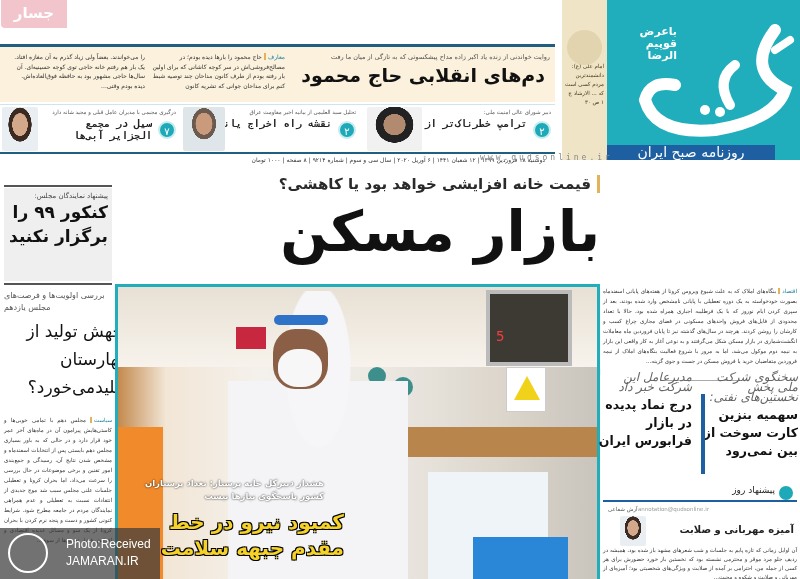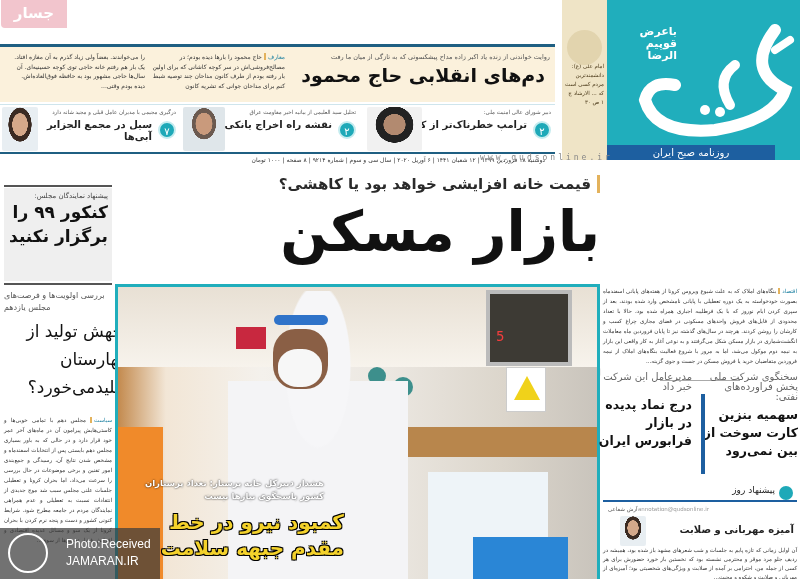--- a/index.html
+++ b/index.html
@@ -3,37 +3,37 @@
 <meta charset="utf-8">
 <style>
   * { box-sizing: border-box; margin: 0; padding: 0; }
   body { width: 800px; height: 579px; overflow: hidden; background: #fff; font-family: "DejaVu Sans", sans-serif; position: relative; direction: rtl; }
   .abs { position: absolute; }
 
   
   .logo-block { left: 607px; top: 0; width: 193px; height: 160px; background: #20aebc; overflow: hidden; }
   .logo-glyph { position: absolute; left: 18px; top: 10px; width: 170px; height: 140px; }
   .logo-tag { position: absolute; left: 30px; top: 26px; color: #fff; font-size: 11px; font-weight: bold; line-height: 12px; text-align: right; width: 40px; }
-  .logo-strip { position: absolute; left: 0; bottom: 0; width: 168px; height: 15px; background: #1d5fa0; color: #fff; font-size: 10px; text-align: center; line-height: 15px; letter-spacing: 2px; }
+  .logo-strip { position: absolute; left: 0; bottom: 0; width: 168px; height: 15px; background: #1d5fa0; color: #fff; font-size: 14px; text-align: center; line-height: 15px; letter-spacing: 2px; }
   .side-quote { left: 562px; top: 0; width: 45px; height: 160px; background: #efe4c6; font-size: 5.5px; line-height: 9px; color: #4b3a1a; padding: 62px 3px 0 3px; text-align: right; }
   .side-quote .orn { position: absolute; left: 5px; top: 30px; width: 35px; height: 35px; border-radius: 50%; background: #e2d4ae; }
 
   .jesar { left: 1px; top: 0; width: 66px; height: 28px; background: #f2c5cd; color: #fff; font-size: 15px; font-weight: bold; text-align: center; line-height: 26px; border-bottom-left-radius: 4px; }
 
   .top-rule { left: 0; top: 44px; width: 555px; height: 3px; background: #1f5f82; }
   .top-band { left: 0; top: 47px; width: 555px; height: 55px; background: #fbf1dc; }
   .kicker1 { right: 250px; top: 53px; width: 300px; font-size: 6.5px; color: #555; text-align: right; }
   .hed1 { right: 255px; top: 64px; width: 300px; font-size: 19px; font-weight: bold; color: #111; text-align: right; }
   .story-col { font-size: 6px; line-height: 9.5px; color: #333; text-align: right; }
   .tag { color: #1a7fa0; border-left: 2px solid #e3b25c; padding-left: 2px; }
 
   .teaser-band { left: 0; top: 104px; width: 555px; height: 50px; background: #fff; border-top: 1px solid #cfe5ec; border-bottom: 2px solid #1f5f82; }
   .teaser { position: absolute; top: 0; height: 48px; }
   .teaser .kick { font-size: 5.5px; color: #555; text-align: right; }
-  .teaser .hed { font-size: 10px; color: #222; font-weight: bold; text-align: right; line-height: 12px; }
+  .teaser .hed { font-size: 10px; color: #222; font-weight: bold; text-align: right; line-height: 12px; font-family: Liberation Mono, monospace; }
   .teaser .num { position: absolute; width: 18px; height: 18px; border-radius: 50%; background: #1ea9b8; color: #fff; font-size: 10px; text-align: center; line-height: 18px; border: 2px solid #c5ecef; }
   .photo { position: absolute; border-radius: 2px; overflow: hidden; }
   .face { background: radial-gradient(ellipse at 50% 40%, #d4a88a 0 30%, #3a2a22 31% 45%, #e8eef2 46%); }
   .face2 { background: radial-gradient(ellipse at 50% 38%, #c99a7c 0 28%, #6b5a50 29% 40%, #dfe6ea 41%); }
   .face3 { background: radial-gradient(ellipse at 50% 40%, #b28a70 0 28%, #222 29% 48%, #f1f1f1 49%); }
 
   .dateline { left: 0; top: 156px; width: 555px; font-size: 6px; color: #333; text-align: right; padding-right: 10px; }
   .url { left: 480px; top: 153px; width: 132px; font-size: 8px; color: #888; letter-spacing: 3px; direction: ltr; font-family: "DejaVu Sans Mono", monospace; }
 
   
@@ -69,21 +69,21 @@
   .bins { position: absolute; left: 310px; top: 185px; width: 120px; height: 110px; background: #eef4f8; }
   .bin-blue { position: absolute; left: 355px; top: 250px; width: 95px; height: 45px; background: #2a86d6; }
   .cap1 { position: absolute; left: 6px; top: 190px; font-size: 8.5px; color: #fff; font-weight: bold; text-align: right; width: 200px; line-height: 13px; text-shadow: 0 0 2px #000; }
   .cap2 { position: absolute; left: 6px; top: 222px; font-size: 20px; font-weight: 900; color: #f4d22b; text-align: right; width: 220px; line-height: 26px; text-shadow: 1px 1px 0 #000, -1px -1px 0 #000, 1px -1px 0 #000, -1px 1px 0 #000; }
 
   
   .rightcol { left: 600px; top: 284px; width: 200px; height: 295px; }
   .rc-body { position: absolute; left: 3px; top: 2px; width: 194px; font-size: 5.5px; line-height: 10px; color: #333; text-align: justify; }
   .rc-sep { position: absolute; left: 60px; top: 96px; width: 80px; height: 1px; background: #aaa; }
   .rc-sub { position: absolute; top: 88px; width: 95px; }
-  .rc-sub .k { font-size: 10px; color: #666; line-height: 10px; }
+  .rc-sub .k { font-size: 12px; color: #666; line-height: 10px; font-style: italic; }
   .rc-sub .h { font-size: 12.5px; font-weight: bold; color: #111; text-align: right; line-height: 18px; margin-top: 4px; }
   .rc-divider { position: absolute; left: 101px; top: 110px; width: 4px; height: 80px; background: #1d5fa0; }
   .note-head { position: absolute; left: 3px; top: 200px; width: 194px; height: 18px; border-bottom: 2px solid #1d5fa0; }
   .note-title { position: absolute; right: 22px; top: 1px; font-size: 9px; color: #222; }
   .note-icon { position: absolute; right: 4px; top: 2px; width: 14px; height: 14px; border-radius: 50%; background: #1ea9b8; }
   .note-email { position: absolute; left: 38px; top: 222px; font-size: 5.5px; color: #999; direction: ltr; }
   .note-author { position: absolute; left: 8px; top: 222px; font-size: 5.5px; color: #555; }
   .note-photo { position: absolute; left: 20px; top: 232px; width: 26px; height: 30px; }
   .note-hed { position: absolute; right: 6px; top: 240px; font-size: 10px; font-weight: bold; color: #222; }
   .note-body { position: absolute; left: 3px; top: 262px; width: 194px; font-size: 5.5px; line-height: 9px; color: #333; text-align: justify; }
@@ -190,21 +190,21 @@
   <div class="cap2">کمبود نیرو در خط مقدم جبهه سلامت</div>
 </div>
 
 <div class="abs rightcol">
   <div class="rc-body">
     <span class="tag">اقتصاد</span>
     <span>بنگاه‌های املاک که به علت شیوع ویروس کرونا از هفته‌های پایانی اسفندماه بصورت خودخواسته به یک دوره تعطیلی با پایانی نامشخص وارد شده بودند، بعد از سپری کردن ایام نوروز که با یک فرطلیبه اجباری همراه شده بود، حالا با تعداد محدودی از فایل‌های فروش واحدهای مسکونی در فضای مجازی چراغ کسب و کارشان را روشن کردند. هرچند در سال‌های گذشته نیز تا پایان فروردین ماه معاملات انگشت‌شماری در بازار مسکن شکل می‌گرفتند و به نوعی آغاز به کار واقعی این بازار به نیمه دوم موکول می‌شد، اما به مرور با شروع فعالیت بنگاه‌های املاک از نیمه فروردین متقاضیان خرید یا فروش مسکن در جست و جوی گزینه...</span>
   </div>
   <div class="rc-sep"></div>
   <div class="rc-sub" style="right:2px;">
-    <div class="k">سخنگوی شرکت ملی پخش فراورده‌های نفتی:</div>
+    <div class="k">سخنگوی شرکت ملی پخش نخستین‌های نفتی:</div>
     <div class="h">سهمیه بنزین کارت سوخت از بین نمی‌رود</div>
   </div>
   <div class="rc-divider"></div>
   <div class="rc-sub" style="right:108px;">
     <div class="k">مدیرعامل این شرکت خبر داد</div>
     <div class="h">درج نماد پدیده در بازار فرابورس ایران</div>
   </div>
   <div class="note-head">
     <div class="note-icon"></div>
     <div class="note-title">پیشنهاد روز</div>

